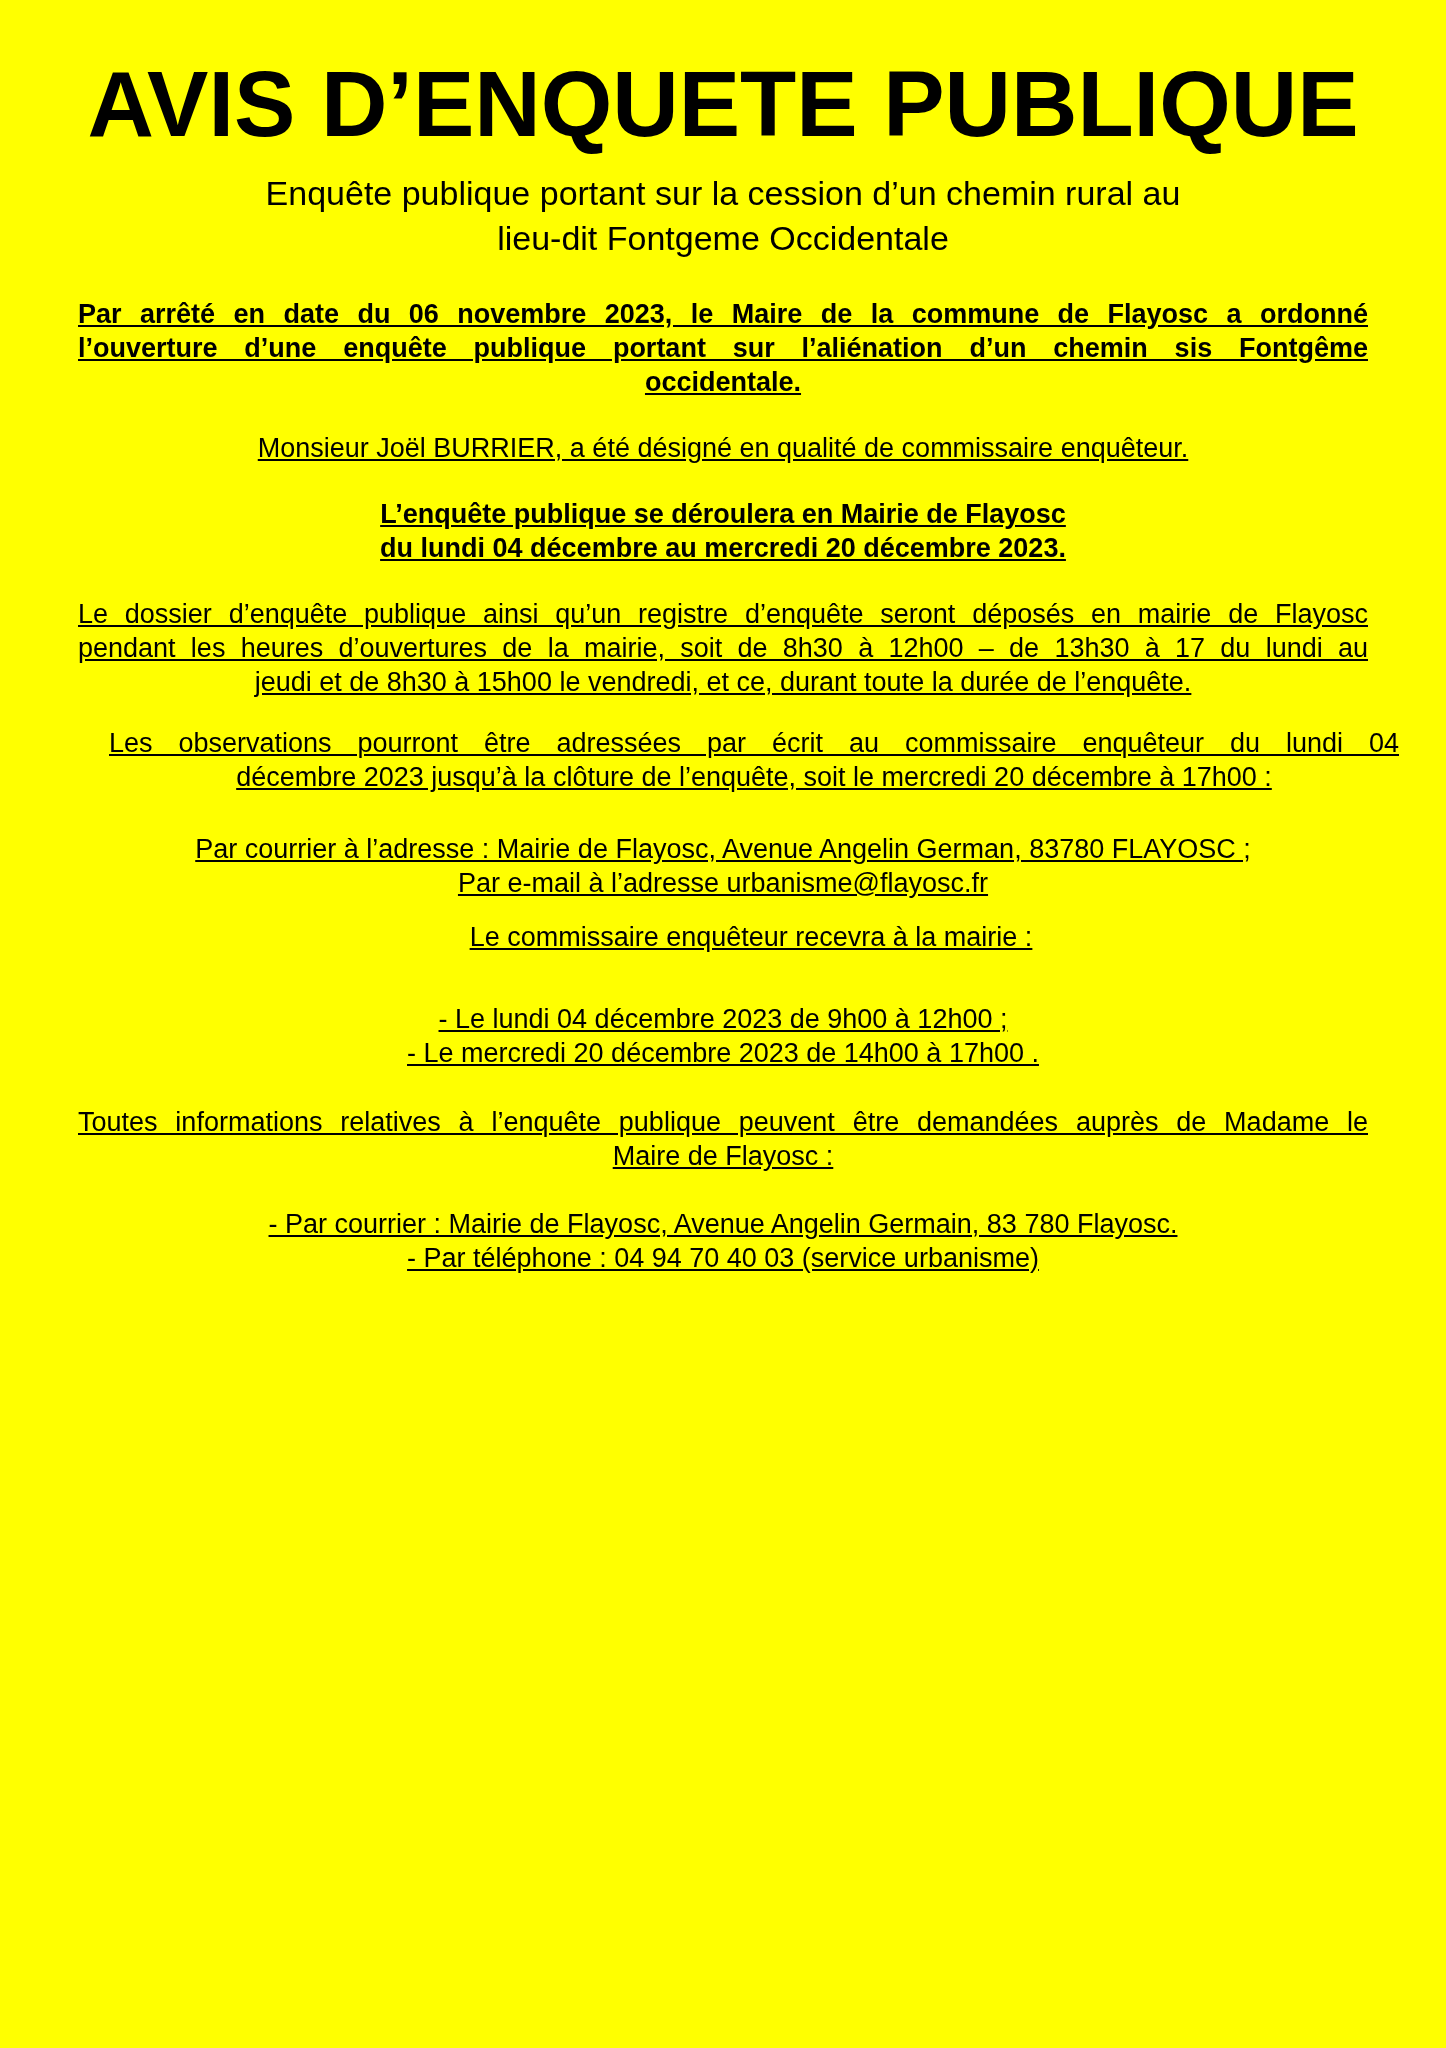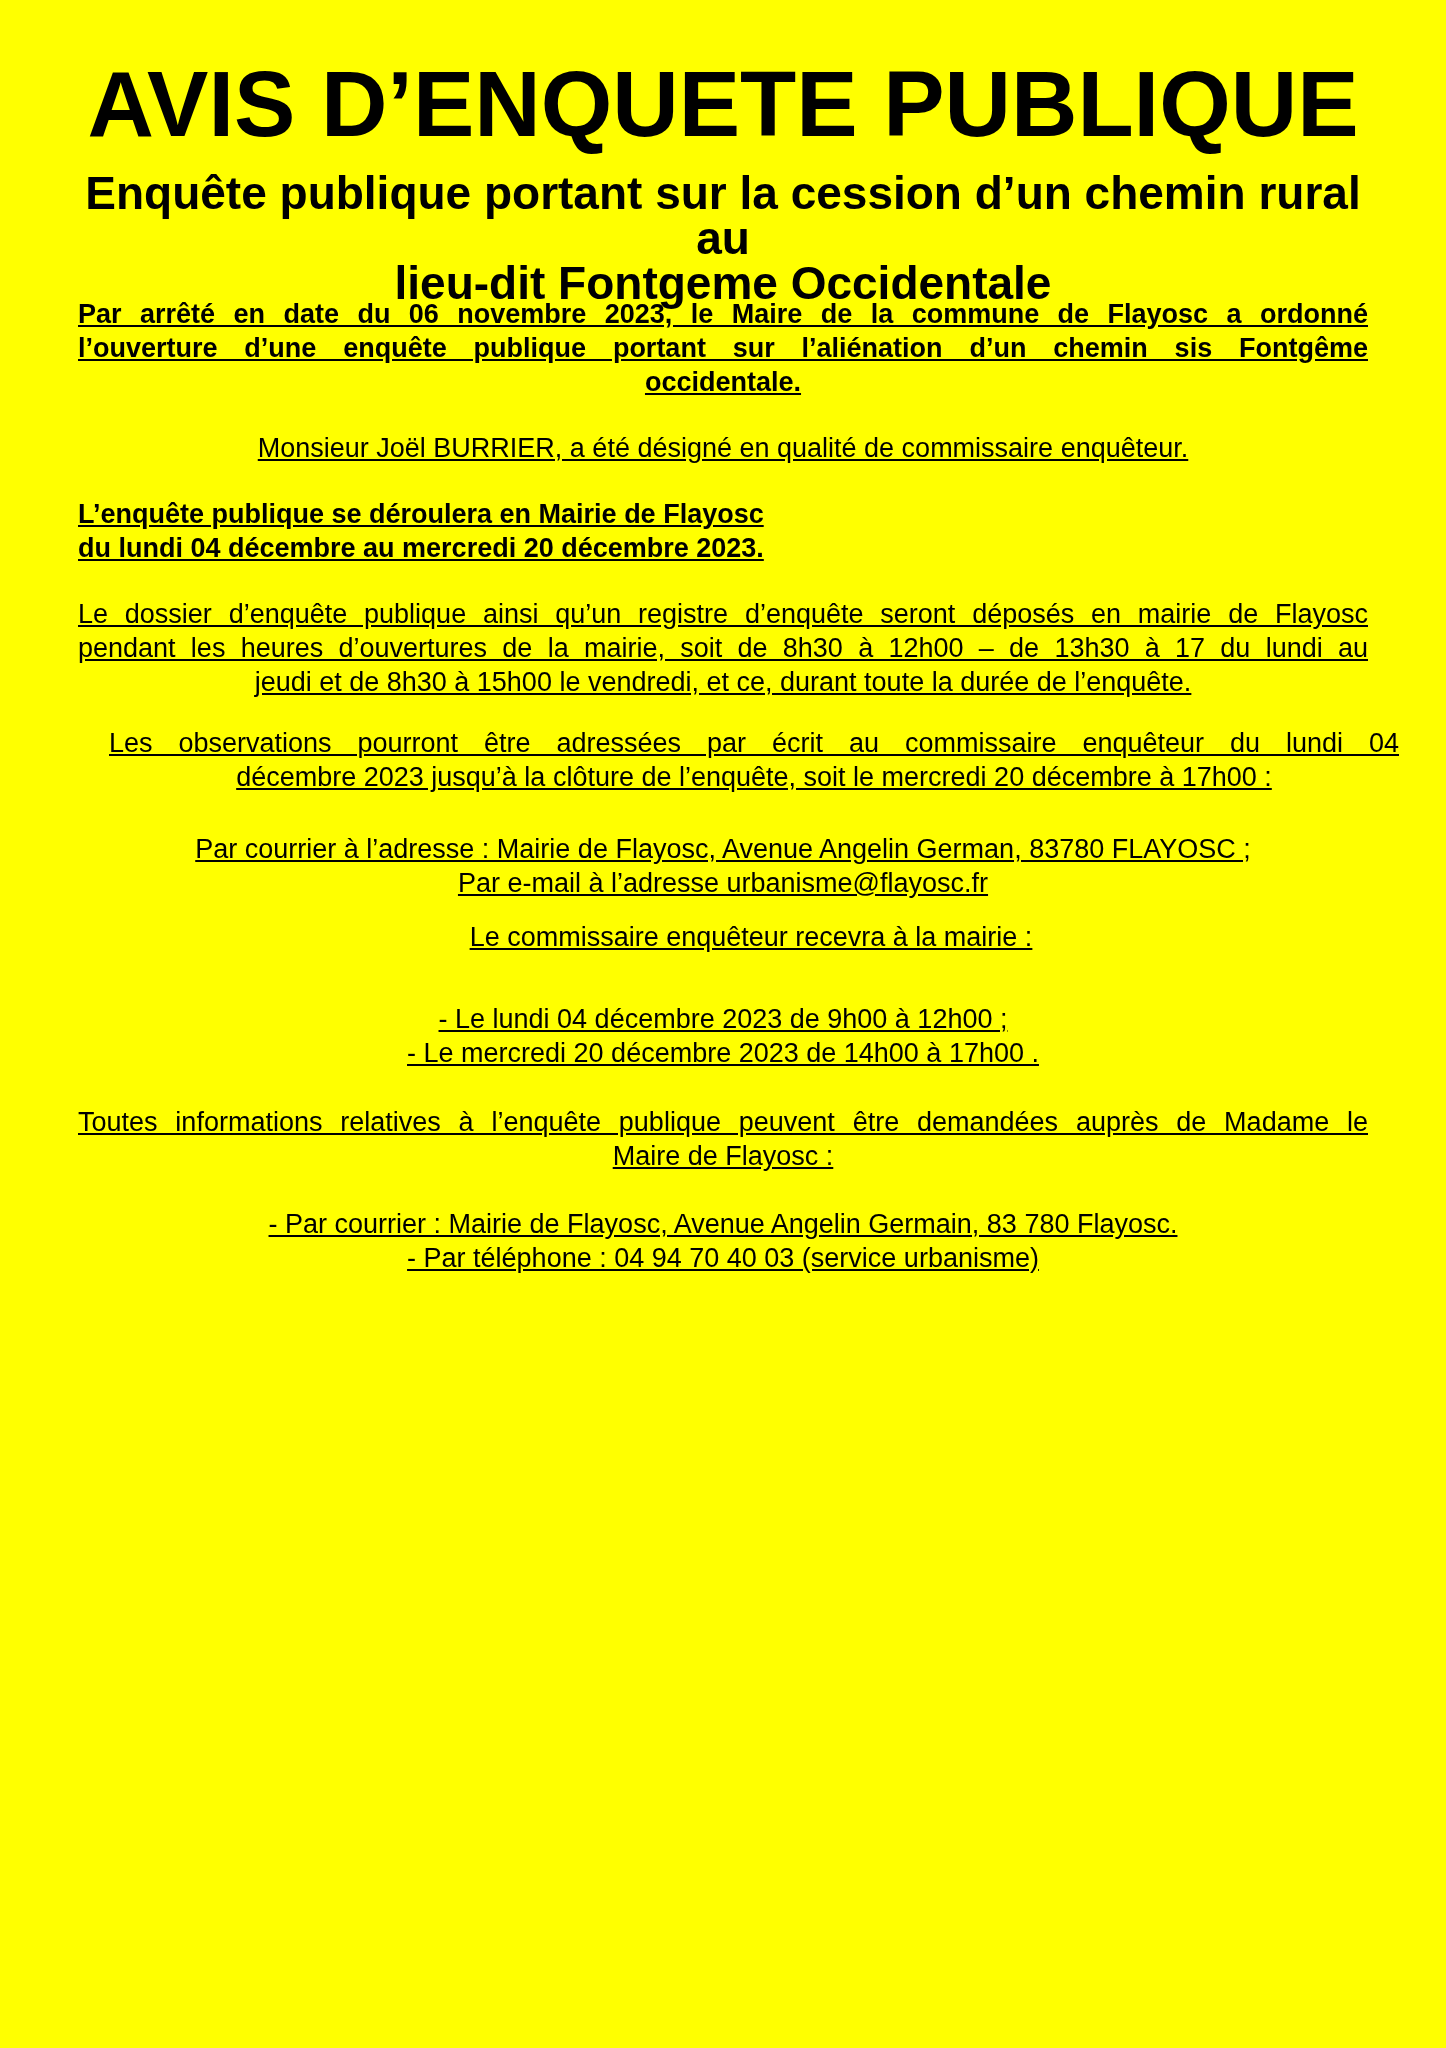--- a/index.html
+++ b/index.html
@@ -22,32 +22,32 @@
     top: 52px;
     font-size: 92px;
     line-height: 104px;
     font-weight: bold;
     text-align: center;
     letter-spacing: 0px;
     white-space: nowrap;
   }
   .subtitle {
     top: 171px;
-    font-size: 46px;
+    font-size: 34px;
     line-height: 45px;
-    font-weight: bold;
+    font-weight: normal;
     text-align: center;
   }
   .body-par {
     font-size: 27px;
     line-height: 34px;
     text-decoration: underline;
   }
   .bold   { font-weight: bold; }
-  .center { }
+  .center { text-align: center; }
   
   .jl { text-align: justify; text-align-last: justify; }
   
   .ll { text-align: center; }
   .p-arrete        { top: 297px; }
   .p-commissaire   { top: 431px; }
   .p-deroulement   { top: 497px; }
   .p-dossier       { top: 597px; }
   .p-observations  { top: 726px; margin-left: 31px; }
   .p-contact       { top: 832px; }

